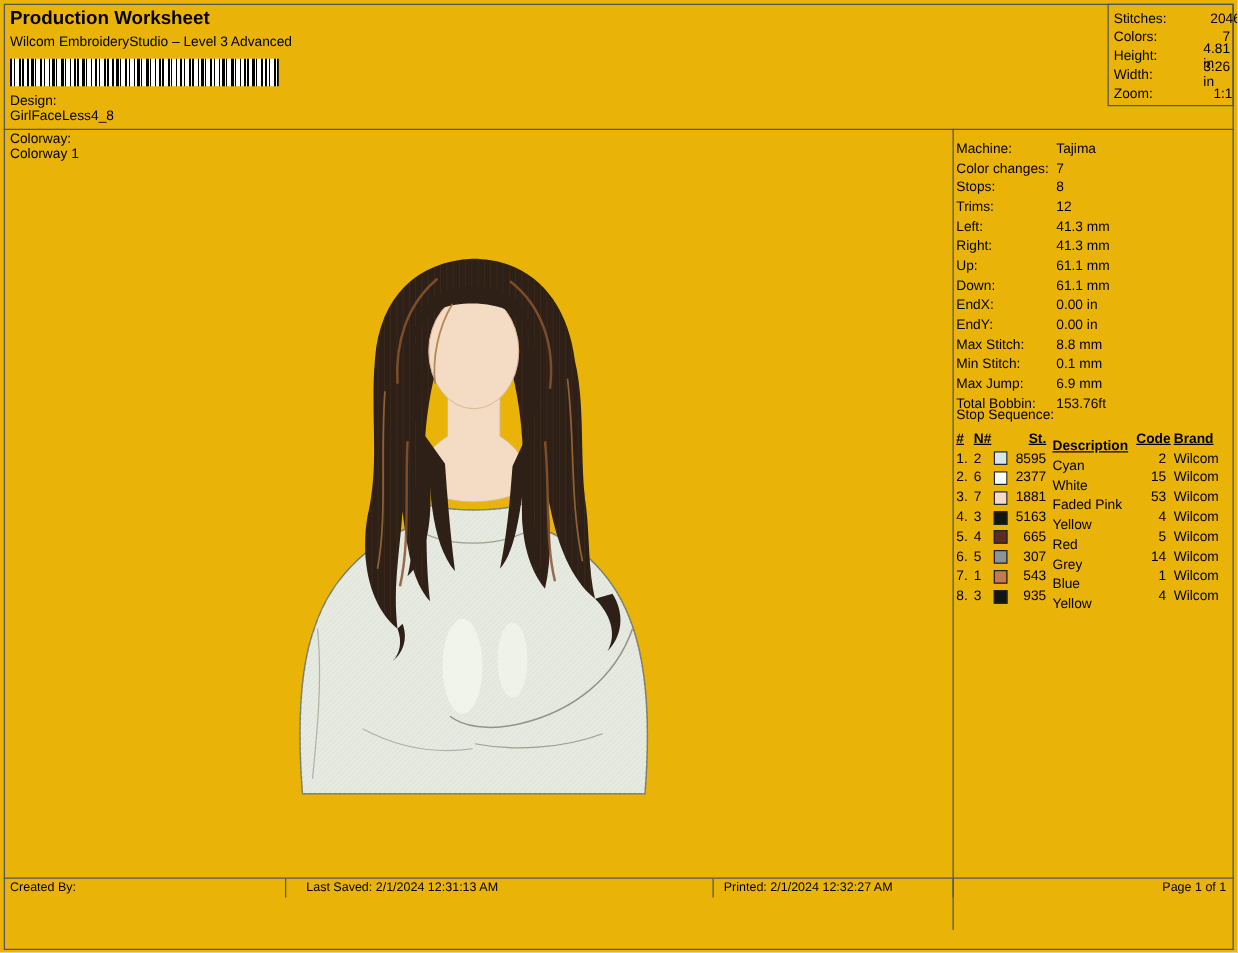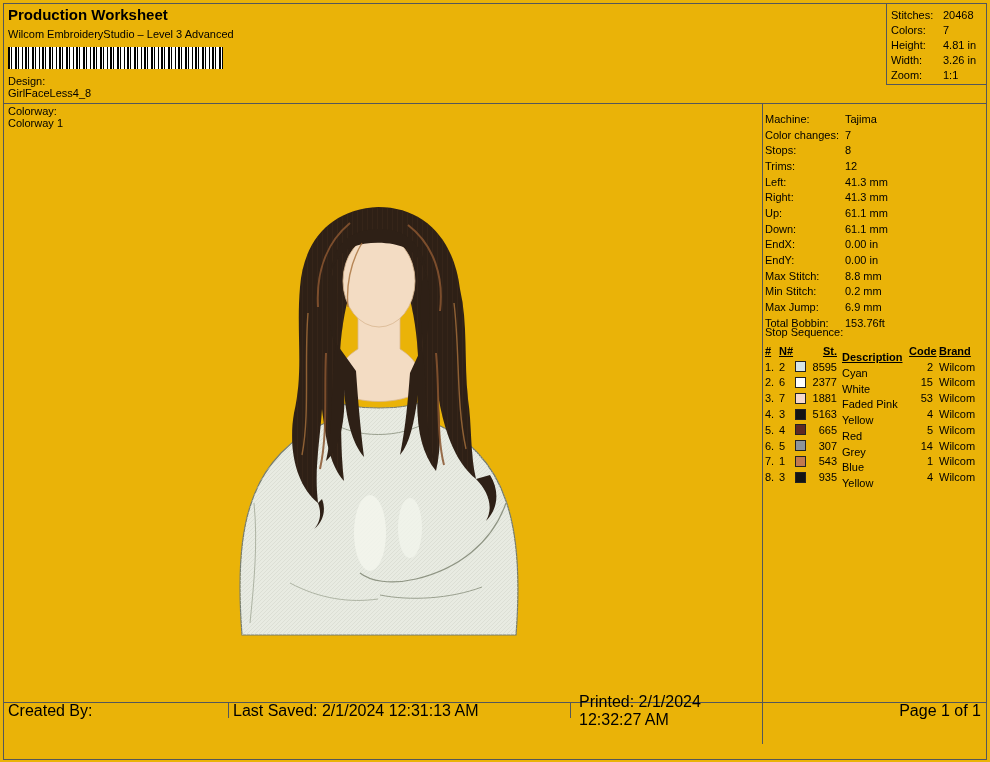--- a/index.html
+++ b/index.html
@@ -22,21 +22,21 @@
       #000 0 2px, #fff 2px 3px, #000 3px 4px, #fff 4px 7px,
       #000 7px 9px, #fff 9px 10px, #000 10px 11px, #fff 11px 14px,
       #000 14px 15px, #fff 15px 17px);
   }
   .meta-row { margin-top:6px; font-size:11px; display:flex;flex-direction:column; }
   .meta-row .lbl { width:58px; }
 
   
   .summary { position:absolute; left:886px; top:3px; width:101px; height:82px;
     border:1px solid #54575a; box-sizing:border-box; font-size:11px; padding-top:3px; }
-  .sum-row { display:flex; height:15.2px; align-items:center; }
+  .sum-row { display:flex; height:15.2px; align-items:center;gap:35px; }
   .sum-row .lbl { padding-left:4px; width:52px; }
 
   
   .machine { position:absolute; left:765px; top:111px; width:221px; font-size:11px; }
   .m-row { display:flex; height:15.7px; align-items:center; }
   .m-row .lbl { width:80px; }
 
   
   .stopseq { position:absolute; left:765px; top:326px; width:222px; font-size:11px; }
   .ss-title { height:17px; }
@@ -50,24 +50,24 @@
   .c-code { width:24px; text-align:right; }
   .c-brand { width:48px; padding-left:6px; box-sizing:border-box; }
   .swatch { width:9px; height:9px; border:1px solid #222; display:inline-block; background:#fff; }
 
   
   .design-area { position:absolute; left:4px; top:104px; width:758px; height:640px; }
   .figure { position:absolute; left:226px; top:99px; width:300px; height:435px; }
 
   
   .footer { position:absolute; left:3px; right:3px; top:702px; height:15px;
-    border-top:1px solid #54575a; display:flex; font-size:16px; align-items:center; }
+    border-top:1px solid #54575a; display:flex; font-size:10px; align-items:center; }
   .f-cell { height:100%; display:flex; align-items:center; box-sizing:border-box; }
   .f1 { width:225px; padding-left:5px; }
-  .f2 { width:342px; padding-left:4px; border-left:1px solid #54575a; }
+  .f2 { width:342px; padding-left:16px; border-left:1px solid #54575a; }
   .f3 { width:192px; padding-left:8px; border-left:1px solid #54575a; }
   .f4 { flex:1; justify-content:flex-end; padding-right:6px; border-left:1px solid #54575a; }
 </style>
 </head>
 <body>
 
 <div class="page">
 
   <div class="outer-border"></div>
 
@@ -205,21 +205,21 @@
     <div class="m-row">
         <span class="lbl">EndY:</span>
         <span>0.00 in</span>
       </div>
     <div class="m-row">
         <span class="lbl">Max Stitch:</span>
         <span>8.8 mm</span>
       </div>
     <div class="m-row">
         <span class="lbl">Min Stitch:</span>
-        <span>0.2 mm</span>
+        <span>0.1 mm</span>
       </div>
     <div class="m-row">
         <span class="lbl">Max Jump:</span>
         <span>6.9 mm</span>
       </div>
     <div class="m-row">
         <span class="lbl">Total Bobbin:</span>
         <span>153.76ft</span>
       </div>
   </div>

